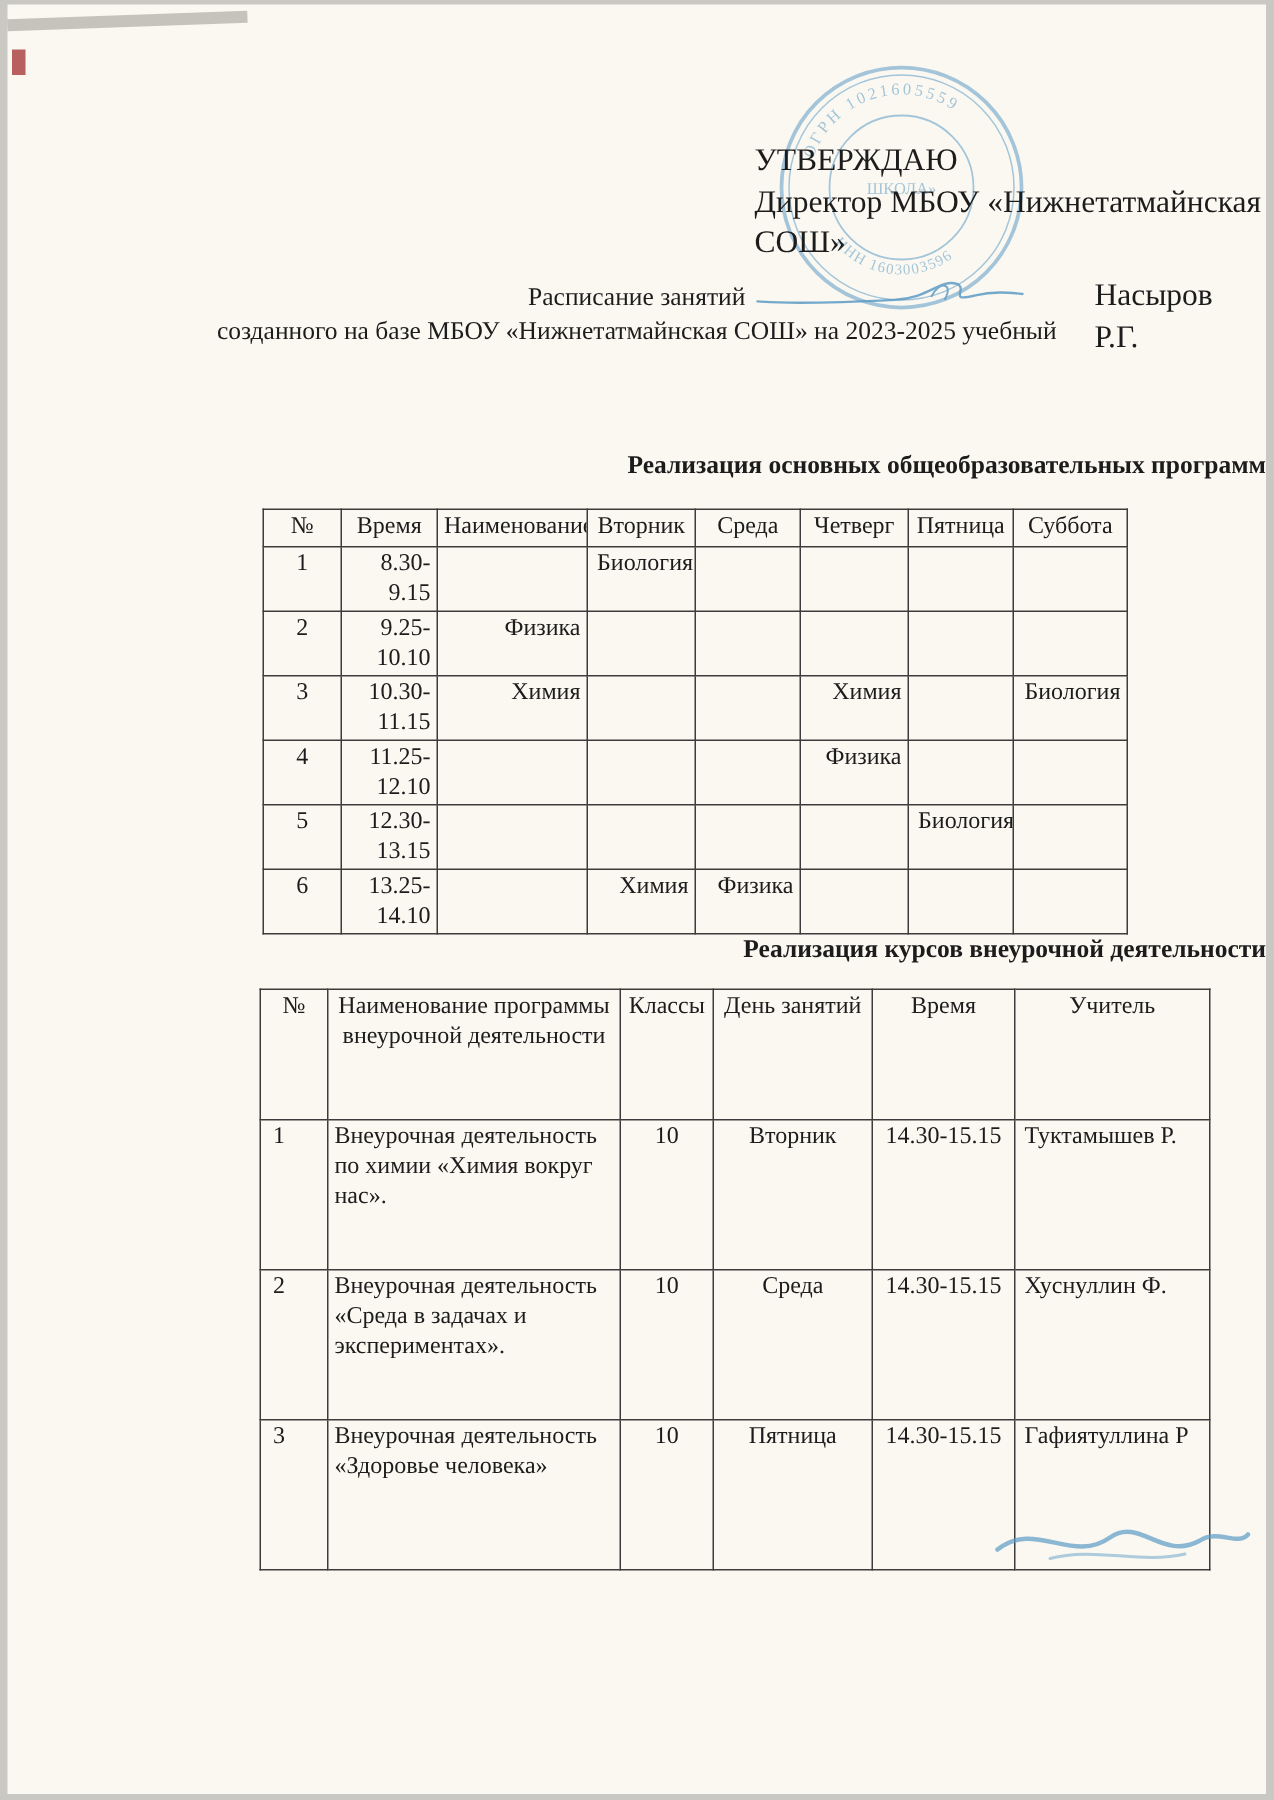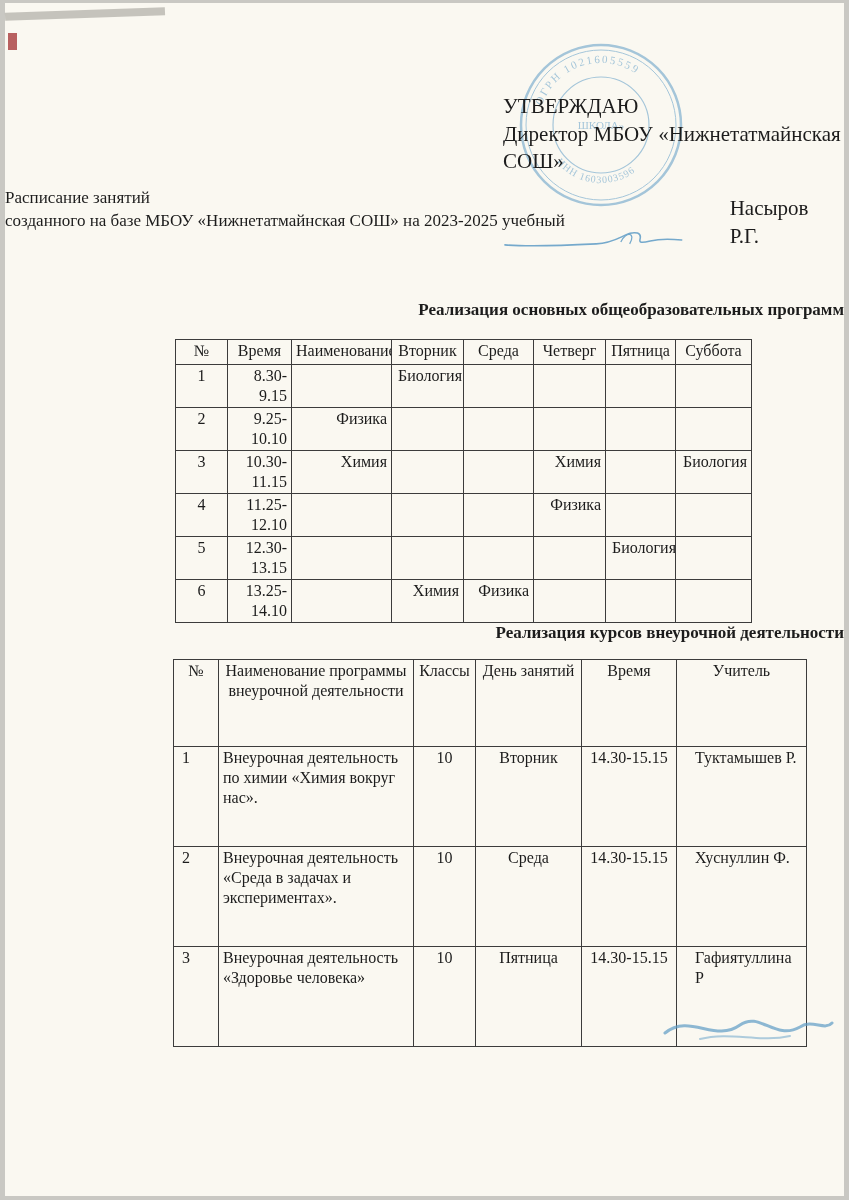--- a/index.html
+++ b/index.html
@@ -22,25 +22,25 @@
     background:#a8393c;opacity:.8;
   }
   .stamp{
     position:absolute;left:512px;top:38px;width:168px;height:168px;
     color:var(--ink,#5e9cc6);opacity:.55;pointer-events:none;
   }
   .approval{
     position:absolute;left:498px;top:90px;width:338px;
     font-size:21px;line-height:1.32;
   }
-  .sig-row{display:flex;align-items:flex-end;margin-top:19px;gap:40px;}
+  .sig-row{display:flex;align-items:flex-start;margin-top:7px;gap:40px;}
   .signature{width:185px;height:24px;margin-right:5px;color:var(--ink,#6b95ba);opacity:.85;}
   .doc-title{
     position:absolute;top:184px;left:0;width:100%;
-    text-align:left;font-size:17px;line-height:1.33;
+    text-align:center;font-size:17px;line-height:1.33;
   }
   .section-heading{
     position:absolute;left:0;width:100%;text-align:right;
     font-weight:bold;font-size:17px;
   }
   .sh1{top:297px}
   .sh2{top:620px}
   table{
     position:absolute;border-collapse:collapse;table-layout:fixed;
     font-size:16px;background:transparent;
@@ -51,21 +51,21 @@
   }
   .t1{left:170px;top:336px;width:576px}
   .t1 th{height:22px;text-align:center}
   .t1 td{height:36px;text-align:right;padding-left:6px}
   .t1 td:first-child{text-align:center;padding-left:4px}
   .t2{left:168px;top:656px;width:633px}
   .t2 th{height:84px;text-align:center}
   .t2 td{height:97px;text-align:center}
   .t2 td:nth-child(1){text-align:left;padding-left:8px}
   .t2 td:nth-child(2){text-align:left}
-  .t2 td:nth-child(6){text-align:left;padding-left:18px}
+  .t2 td:nth-child(6){text-align:left;padding-left:6px}
   .pen-mark{
     position:absolute;left:655px;top:1000px;width:175px;height:48px;
     color:var(--ink,#8fbcd9);opacity:.7;
   }
 </style>
 </head>
 <body>
 
 <div class="page">
 

